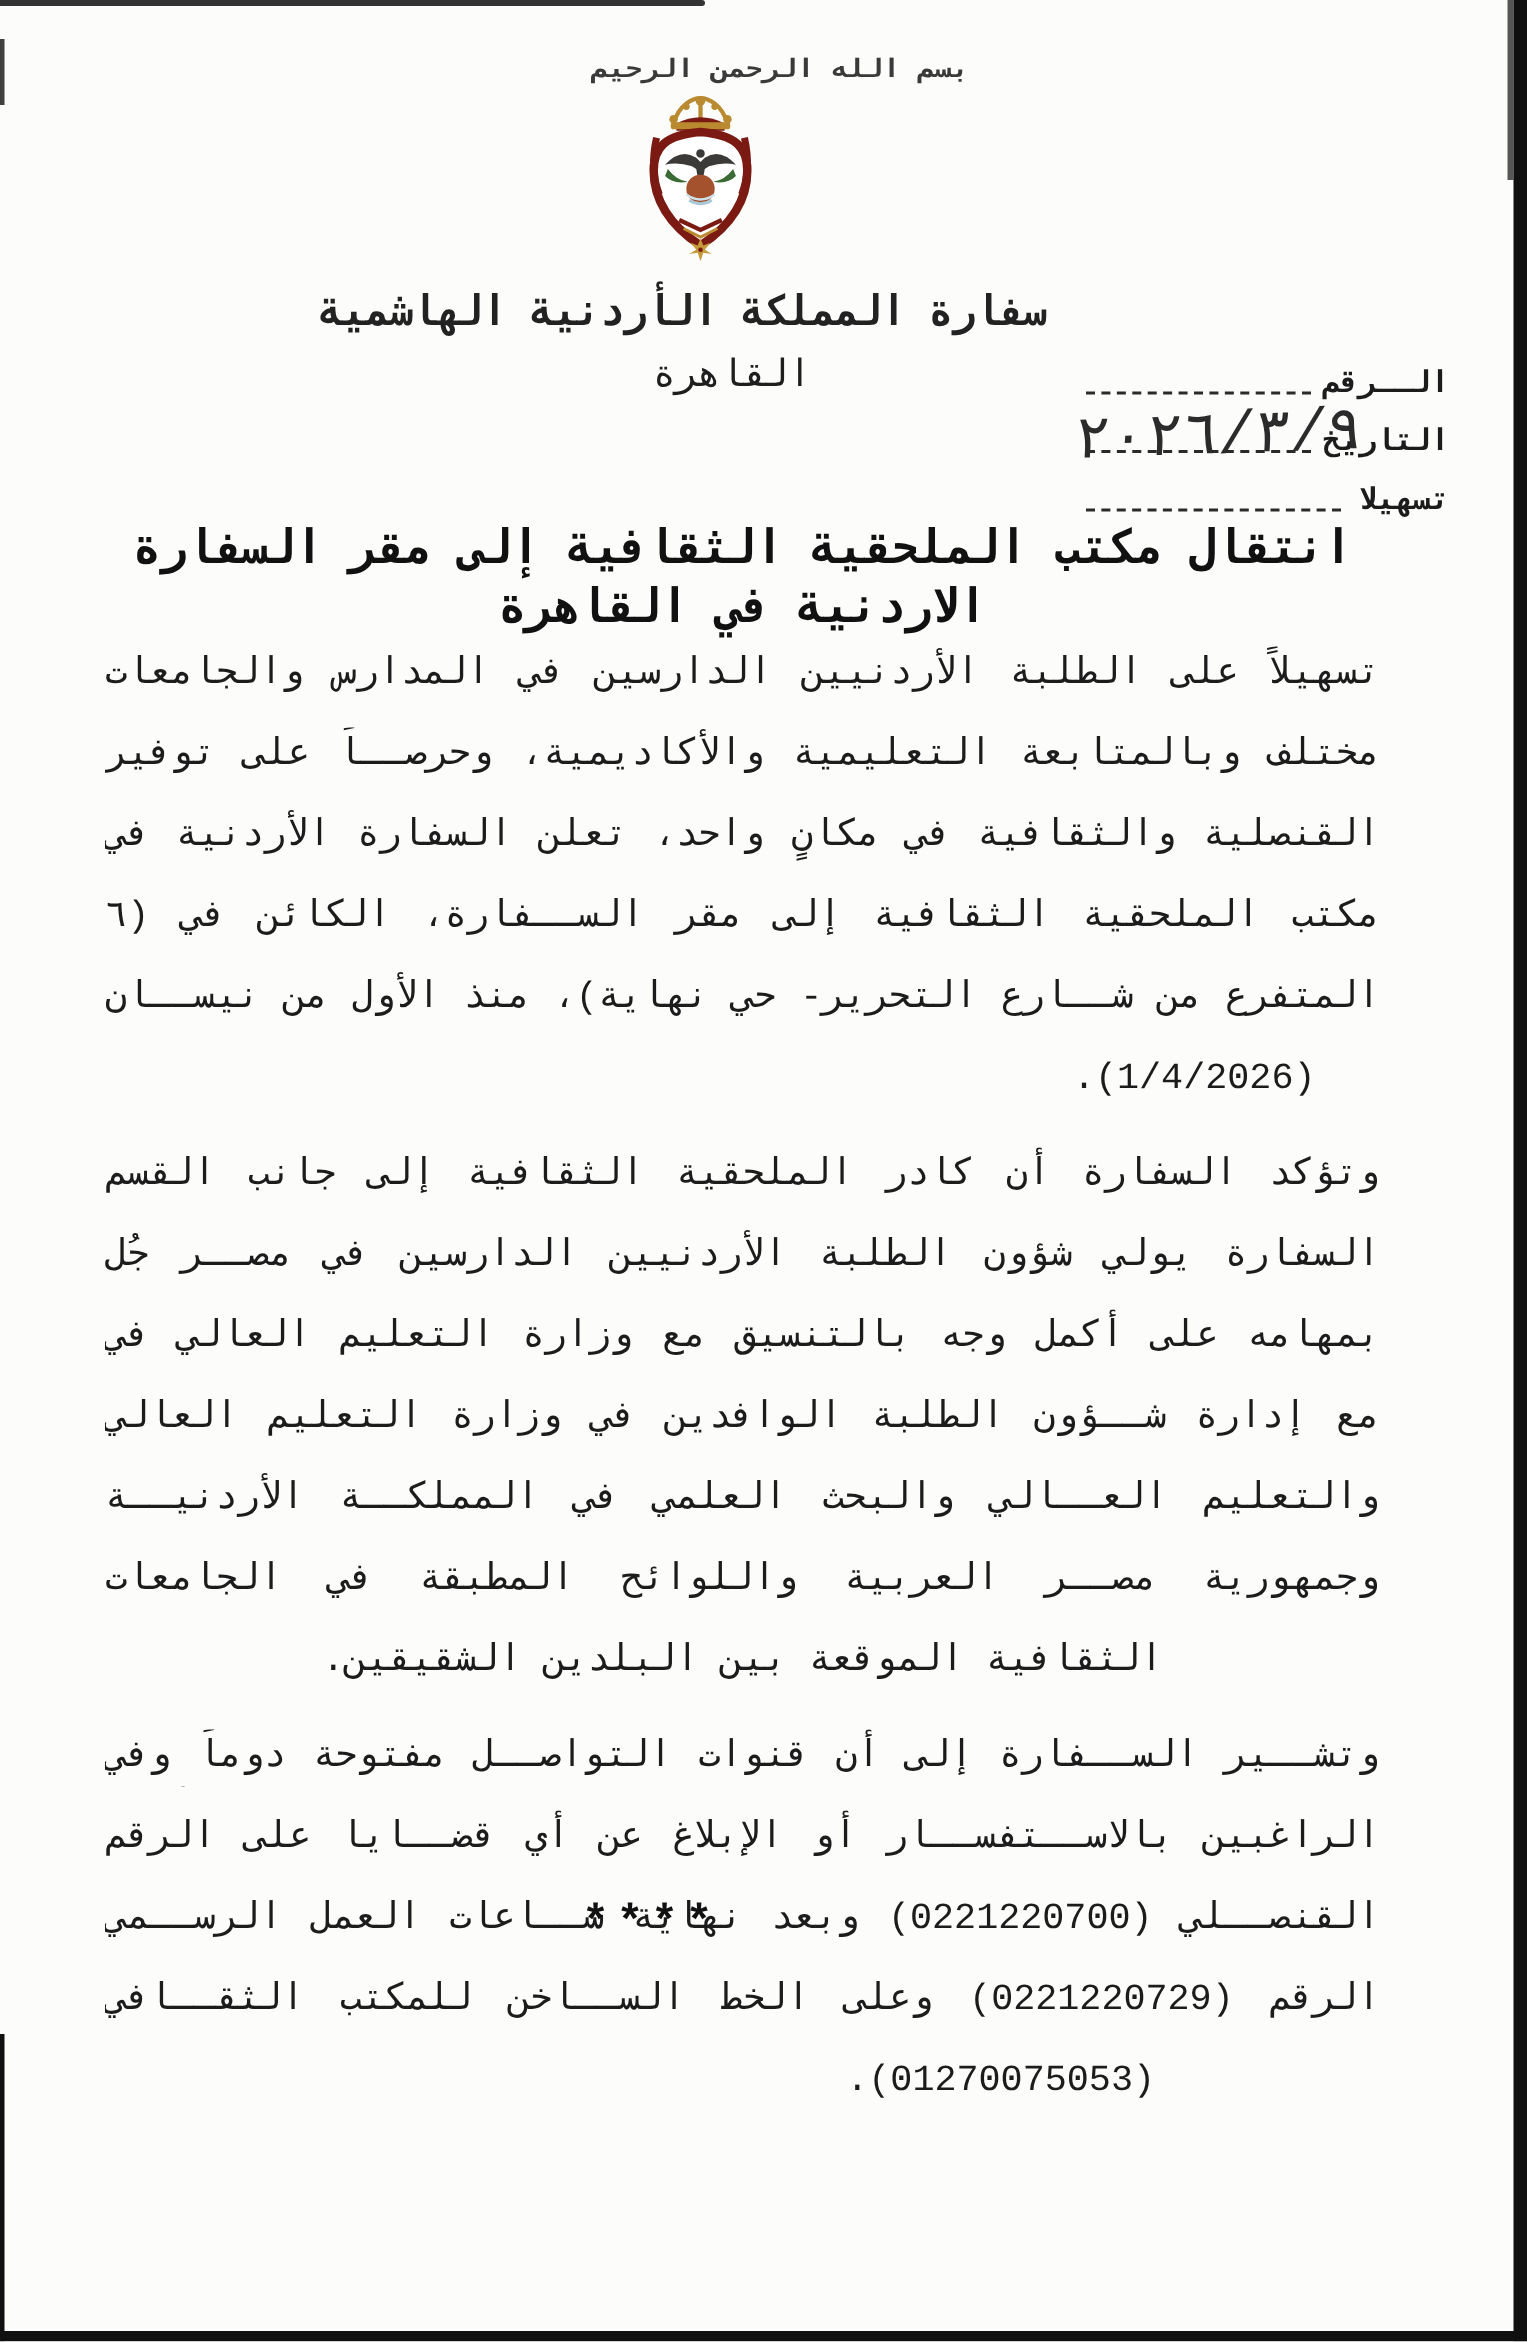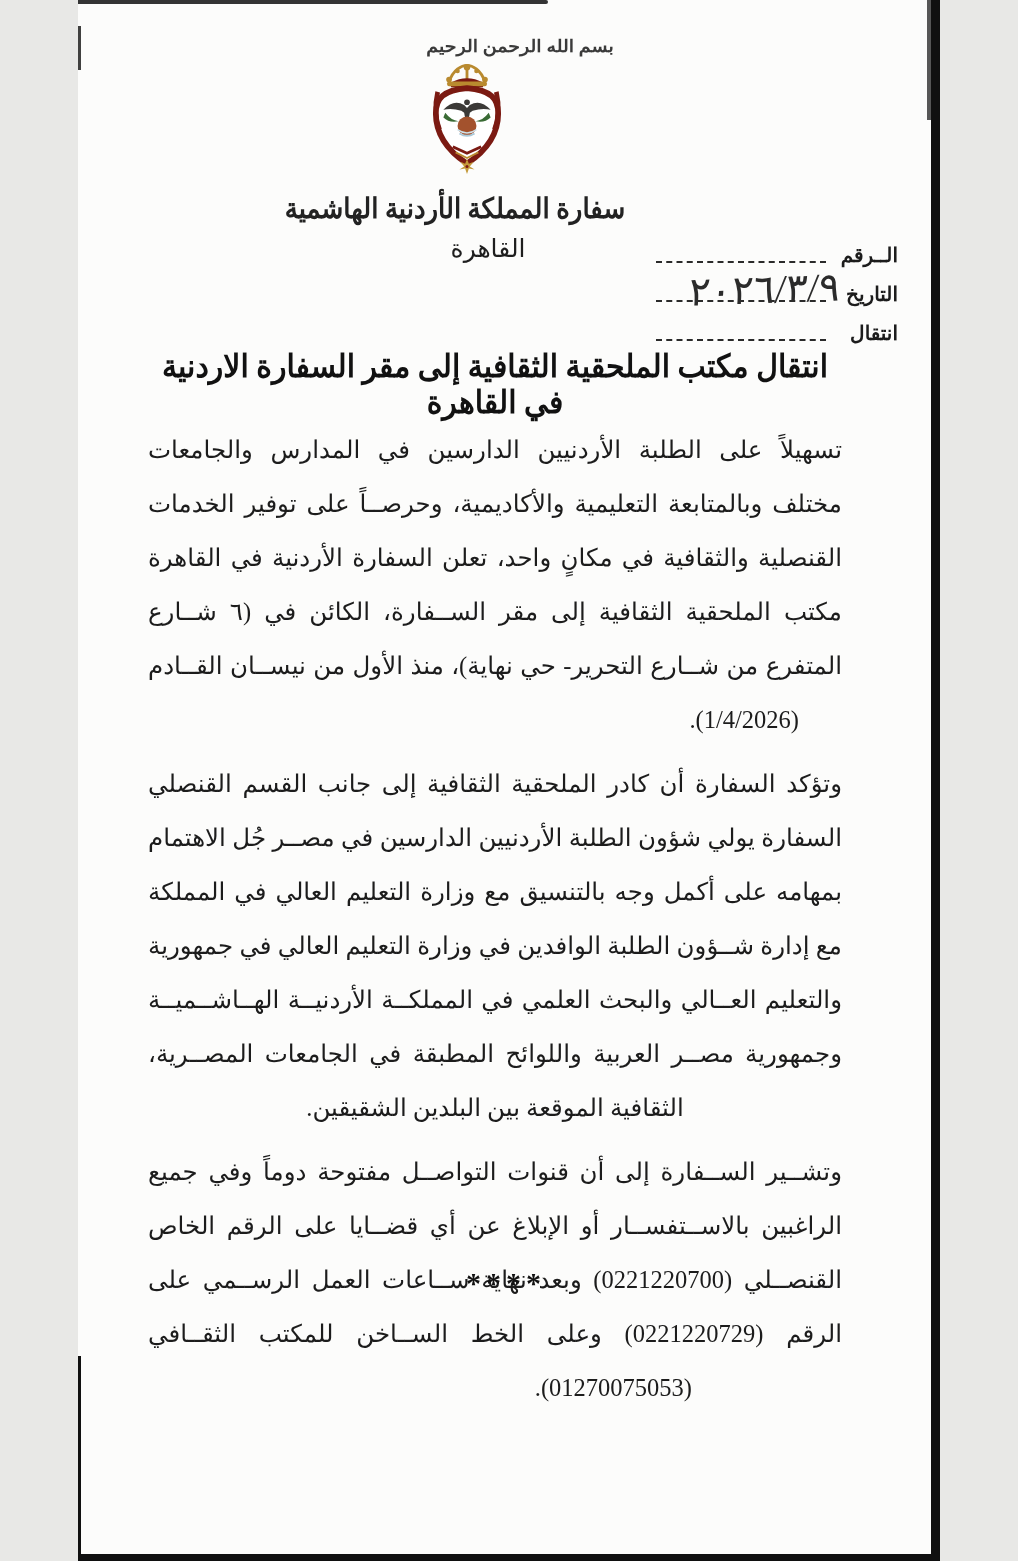--- a/index.html
+++ b/index.html
@@ -1,22 +1,22 @@
 <!DOCTYPE html>
 <html lang="ar" dir="rtl" style="--paper: #fcfcfb; --ink: #1c1c1c; --handwriting_ink: #2b2b2b; --crown_gold: #b98a2f; --mantle_red: #7b1a12; --globe_brown: #a3522d; --laurel_green: #3a6b35; --star_gold: #c49a3a;"><head>
 <meta charset="utf-8">
 <style>
   html,body{margin:0;padding:0;background:#e8e8e6;}
   .page{
     position:relative;
-    width:862px;height:1561px;
+    width:1018px;height:1561px;
     margin:0 auto;
     background:var(--paper,#fcfcfb);
     overflow:hidden;
-    font-family:Liberation Serif, serif;
+    font-family:Liberation Mono, monospace;
     color:var(--ink,#1c1c1c);
     direction:rtl;
   }
   
   .edge{position:absolute;background:#101010;}
   .edge-top{top:0;left:0;width:470px;height:4px;opacity:.85;border-radius:0 2px 2px 0;}
   .edge-right{top:0;right:0;width:9px;height:100%;}
   .edge-right2{top:0;right:9px;width:4px;height:120px;opacity:.7;}
   .edge-bottom{bottom:0;left:0;width:100%;height:7px;}
   .edge-left-a{top:26px;left:0;width:3px;height:44px;opacity:.8;}
@@ -29,21 +29,21 @@
     letter-spacing:1px;filter:blur(.3px);
   }
   .emblem-wrap{display:block;margin-top:6px;transform:translateX(-42px);line-height:0;}
   .embassy-name{
     display:block;margin-top:8px;font-size:26px;font-weight:bold;color:#222;
     transform:translateX(-54px) scaleY(1.08);
     letter-spacing:0.5px;filter:blur(.2px);
   }
   .city{display:block;margin-top:10px;font-size:25px;color:#1e1e1e;transform:translateX(-21px);}
   
-  .ref{position:absolute;top:243px;right:42px;width:242px;direction:rtl;}
+  .ref{position:absolute;top:243px;right:52px;width:242px;direction:rtl;}
   .ref-row{display:flex;align-items:center;gap:8px;height:24px;margin-bottom:15px;position:relative;}
   .ref-label{flex:0 0 64px;font-size:20px;font-weight:bold;white-space:nowrap;}
   .ref-dash{flex:1;border-bottom:2.5px dashed #2a2a2a;transform:translateY(7px);height:0;}
   .ref-date-value{
     position:absolute;top:-16px;right:58px;
     font-size:40px;color:var(--handwriting_ink,#2b2b2b);
     direction:ltr;unicode-bidi:bidi-override;
     transform:rotate(-2deg) skewX(-6deg);
     letter-spacing:2px;white-space:nowrap;
   }
@@ -124,21 +124,21 @@
     <div class="ref-row">
       <span class="ref-label">الــرقم</span>
       <span class="ref-dash"></span>
     </div>
     <div class="ref-row">
       <span class="ref-label">التاريخ</span>
       <span class="ref-dash"></span>
       <span class="ref-date-value">٢٠٢٦/٣/٩</span>
     </div>
     <div class="ref-row">
-      <span class="ref-label">انتقال</span>
+      <span class="ref-label">تسهيلا</span>
       <span class="ref-dash"></span>
     </div>
   </div>
 
   <div class="doc-title">انتقال مكتب الملحقية الثقافية إلى مقر السفارة الاردنية في القاهرة</div>
 
   <div class="content">
       <div class="para">
         <div class="line justify">تسهيلاً على الطلبة الأردنيين الدارسين في المدارس والجامعات المصرية في</div>
         <div class="line justify">مختلف وبالمتابعة التعليمية والأكاديمية، وحرصــاً على توفير الخدمات</div>

